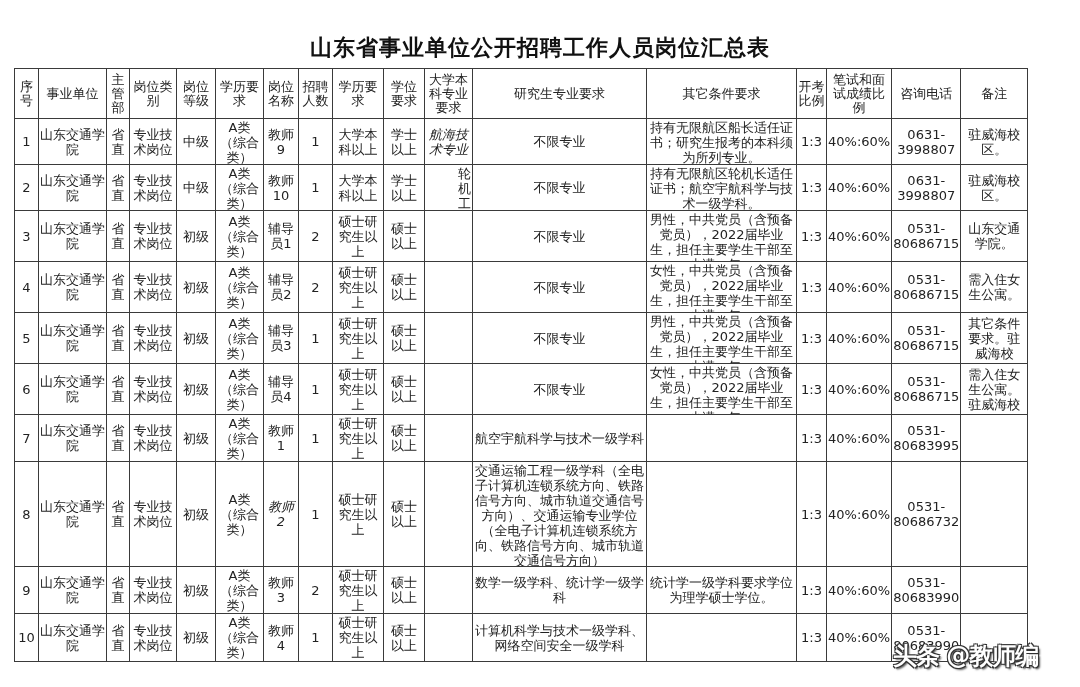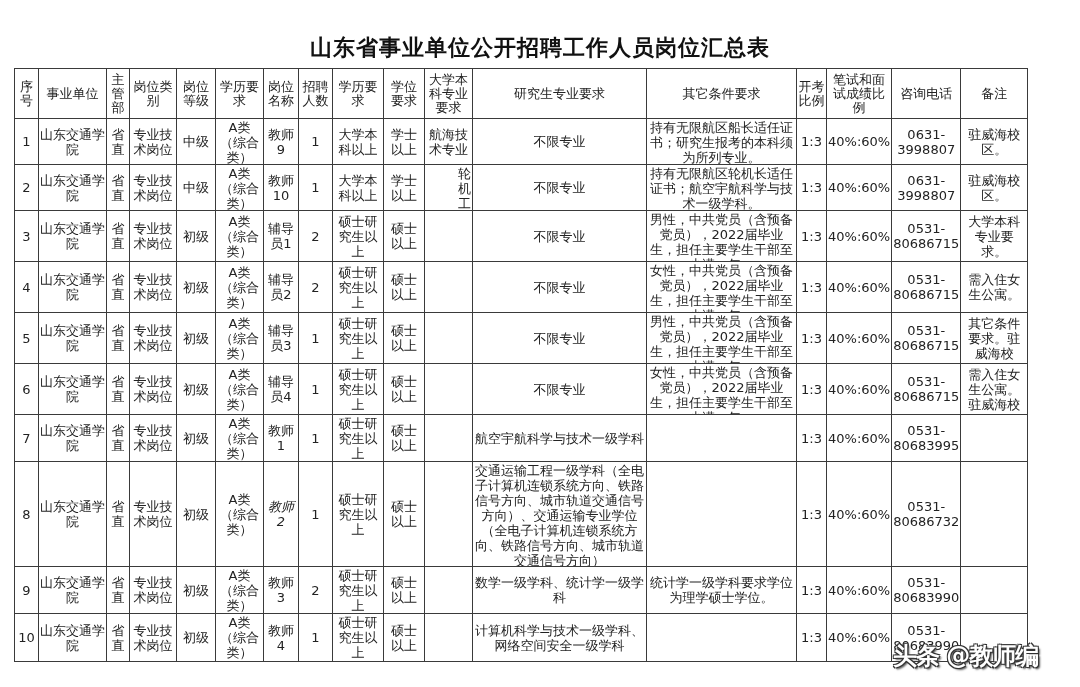--- a/index.html
+++ b/index.html
@@ -91,21 +91,21 @@
         <td>
           <div class="clip" style="max-height: 44px;">1</div>
         </td>
         <td>
           <div class="clip" style="max-height: 44px;">大学本科以上</div>
         </td>
         <td class="left">
           <div class="clip" style="max-height: 44px;">学士以上</div>
         </td>
         <td class="left">
-          <div class="clip" style="max-height: 44px;">航海技术专业</div>
+          <div class="clip" style="max-height: 44px; font-style: italic;">航海技术专业</div>
         </td>
         <td class="left">
           <div class="clip" style="max-height: 44px;">不限专业</div>
         </td>
         <td class="left">
           <div class="clip" style="max-height: 44px; text-align: center;">持有无限航区船长适任证书；研究生报考的本科须为所列专业。</div>
         </td>
         <td>
           <div class="clip" style="max-height: 44px;">1:3</div>
         </td>
@@ -215,21 +215,21 @@
         <td>
           <div class="clip" style="max-height: 49px;">1:3</div>
         </td>
         <td class="small">
           <div class="clip" style="max-height: 49px;">40%:60%</div>
         </td>
         <td class="small">
           <div class="clip" style="max-height: 49px;">0531-80686715</div>
         </td>
         <td class="left">
-          <div class="clip" style="max-height: 49px;">大学本科专业要求。</div>
+          <div class="clip" style="max-height: 49px;">山东交通学院。</div>
         </td>
       </tr>
       <tr style="height: 51px;">
         <td>
           <div class="clip" style="max-height: 49px;">4</div>
         </td>
         <td>
           <div class="clip" style="max-height: 49px;">山东交通学院</div>
         </td>
         <td>

